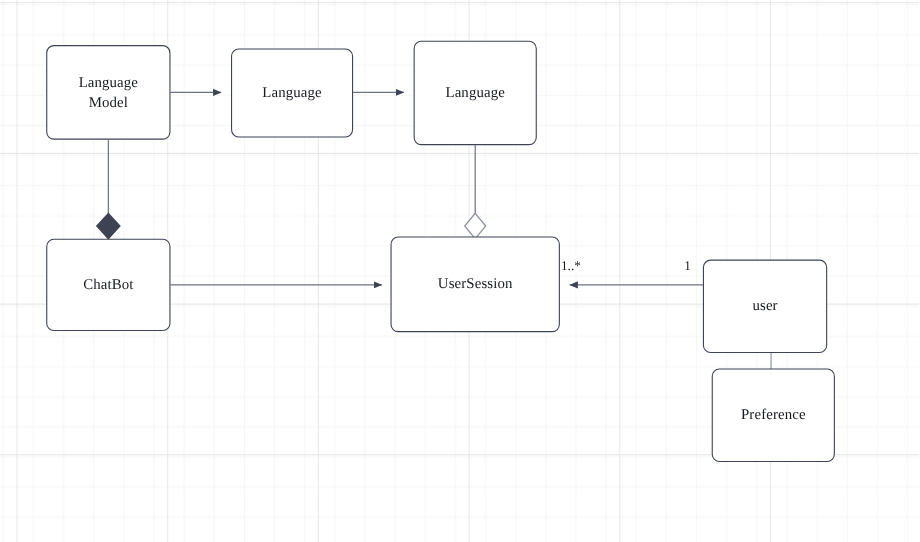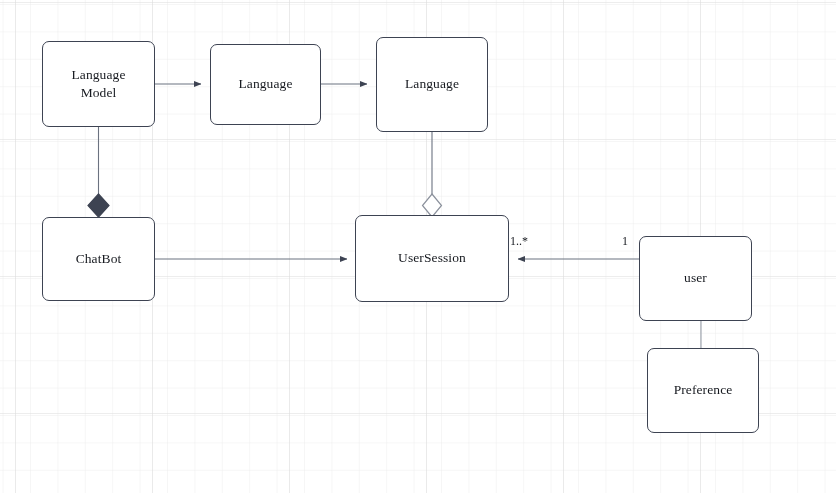--- a/index.html
+++ b/index.html
@@ -130,21 +130,21 @@
   </div>
 
   <div class="node-box" style="left:355px; top:215px; width:154px; height:87px;">
     <span class="node-label">UserSession</span>
   </div>
 
   <div class="node-box" style="left:639px; top:216px; width:113px; height:85px;margin-top:20px;">
     <span class="node-label">user</span>
   </div>
 
-  <div class="node-box" style="left:647px; top:348px; width:112px; height:85px;">
+  <div class="node-box" style="left:647px; top:335px; width:112px; height:85px;">
     <span class="node-label">Preference</span>
   </div>
 
   <div class="edge-label" style="left:510px; top:235px;">1..*</div>
 
   <div class="edge-label" style="left:622px; top:235px;">1</div>
 
 </div>
 
 </body></html>

